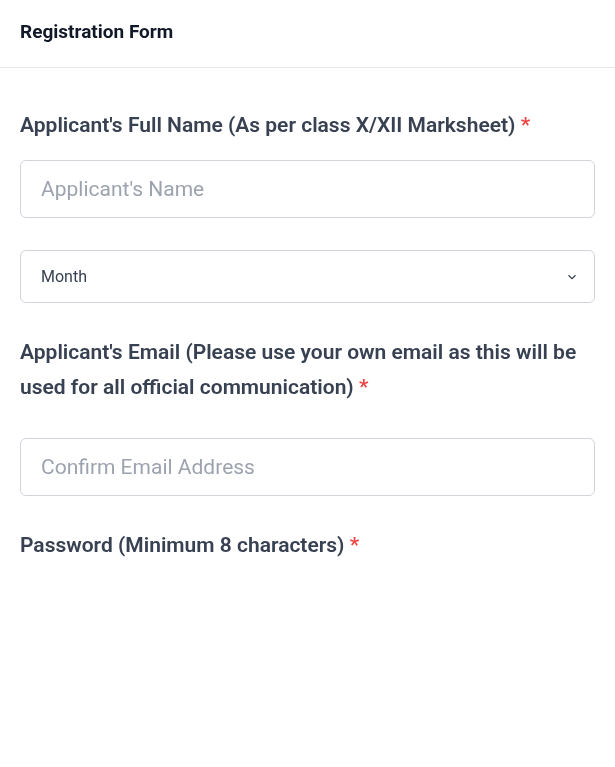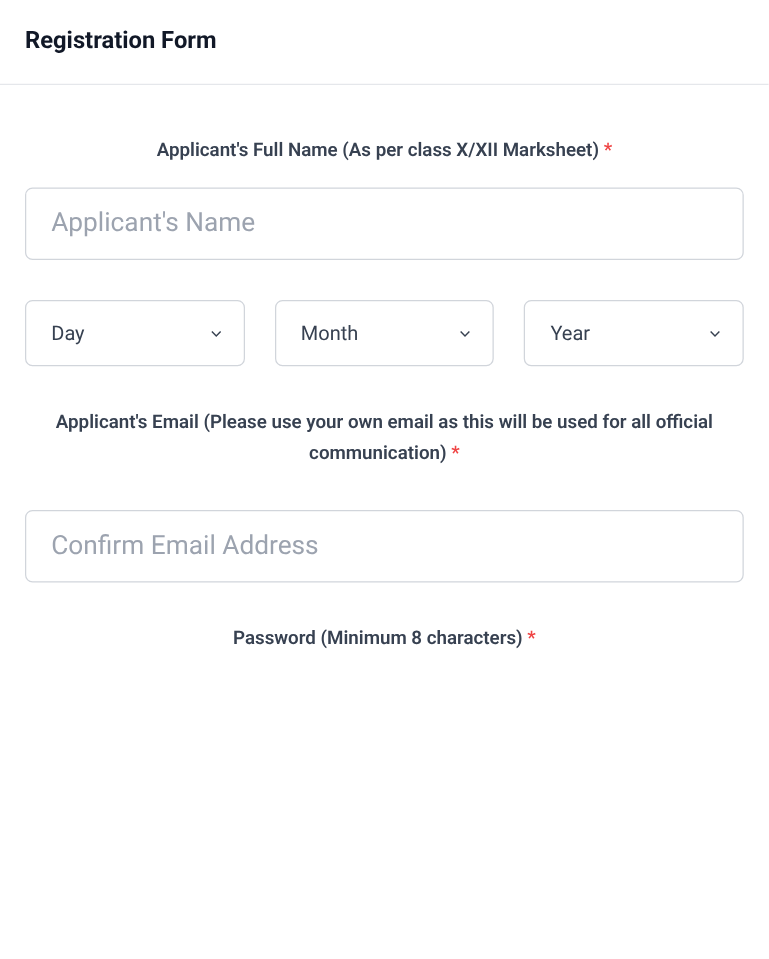--- a/index.html
+++ b/index.html
@@ -23,26 +23,25 @@
       color: #111827;
     }
     .form-container {
       padding: 40px 20px 20px 20px;
     }
     .form-group {
       margin-bottom: 32px;
     }
     .form-label {
       display: block;
-      font-size: 15px;
+      font-size: 21px;
       font-weight: 600;
       color: #374151;
       margin-bottom: 16px;
       line-height: 1.7;
-      text-align: center;
     }
     .required {
       color: #ef4444;
       font-weight: 600;
     }
     .form-input {
       width: 100%;
       padding: 16px 20px;
       font-size: 21px;
       color: #374151;
@@ -107,41 +106,21 @@
     <label class="form-label">
       <span>Applicant's Full Name (As per class X/XII Marksheet) </span><span class="required">*</span>
     </label>
     <input type="text" class="form-input" placeholder="Applicant's Name" style="">
   </div>
 
   <div class="form-group">
     <div class="date-row">
       <div class="select-wrapper">
         <select class="form-select">
-          <option>Day</option>
-        </select>
-        <span class="chevron">
-          <svg viewBox="0 0 24 24">
-              <polyline points="6 9 12 15 18 9"></polyline>
-            </svg>
-        </span>
-      </div>
-      <div class="select-wrapper">
-        <select class="form-select">
           <option>Month</option>
-        </select>
-        <span class="chevron">
-          <svg viewBox="0 0 24 24">
-              <polyline points="6 9 12 15 18 9"></polyline>
-            </svg>
-        </span>
-      </div>
-      <div class="select-wrapper">
-        <select class="form-select">
-          <option>Year</option>
         </select>
         <span class="chevron">
           <svg viewBox="0 0 24 24">
               <polyline points="6 9 12 15 18 9"></polyline>
             </svg>
         </span>
       </div>
     </div>
   </div>
 

